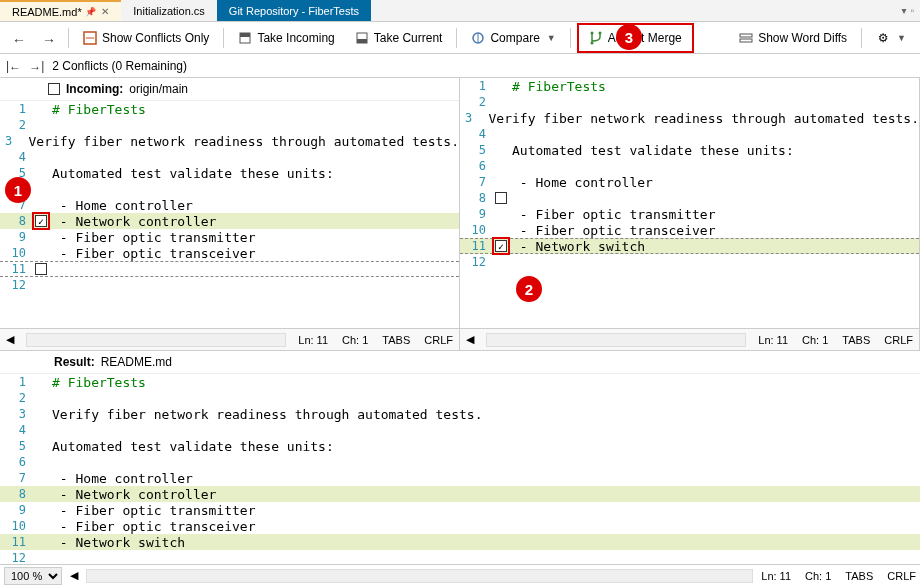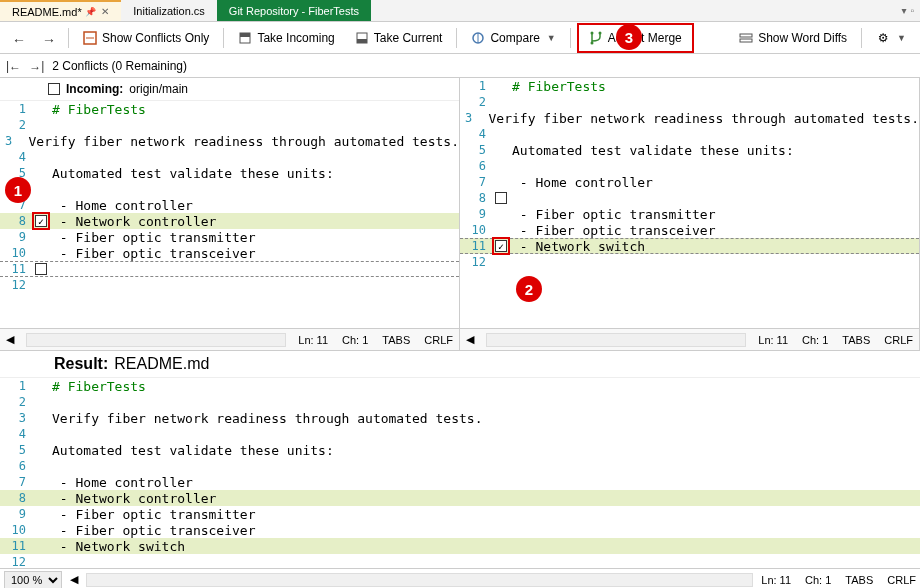--- a/index.html
+++ b/index.html
@@ -1,20 +1,20 @@
 <!DOCTYPE html>
 <html><head>
 <meta charset="utf-8">
 <style>
 * { margin: 0; padding: 0; box-sizing: border-box; }
 body { font-family: 'Segoe UI', Tahoma, sans-serif; font-size: 12px; background: #fff; width: 920px; height: 588px; overflow: hidden; position: relative; }
 .tab-bar { display: flex; background: #f3f3f3; border-bottom: 1px solid #ccc; height: 22px; }
 .tab { padding: 3px 12px; font-size: 11px; cursor: pointer; display: flex; align-items: center; gap: 4px; }
 .tab.active { background: #fdf6e3; border-top: 2px solid #e8a33d; }
-.tab.dark { background: #15803d; color: #fff; }
+.tab.dark { background: #0369a1; color: #fff; }
 .tab .close { font-size: 10px; color: #666; }
 .tab .pin { font-size: 9px; }
 .tab-bar-right { margin-left: auto; display: flex; align-items: center; padding-right: 6px; gap: 4px; color: #666; font-size: 10px; }
 .toolbar { display: flex; align-items: center; background: #fff; border-bottom: 1px solid #ccc; height: 32px; padding: 0 6px; gap: 4px; }
 .tb-btn { display: flex; align-items: center; gap: 5px; padding: 4px 8px; font-size: 12px; cursor: pointer; }
 .tb-sep { width: 1px; height: 20px; background: #ccc; margin: 0 2px; }
 .tb-icon { width: 14px; height: 14px; display: inline-flex; align-items: center; justify-content: center; }
 .nav-arrow { font-size: 14px; color: #333; padding: 4px 6px; cursor: pointer; }
 .accept-merge-box { border: 2px solid #d00; padding: 2px; }
 .toolbar-right { margin-left: auto; display: flex; align-items: center; gap: 4px; }
@@ -36,21 +36,21 @@
 .line-green { background: #e6efc7; }
 .line-faded { color: #aaa; }
 .line-conflict-border { border-top: 1px dashed #888; border-bottom: 1px dashed #888; }
 .syntax-comment { color: #008000; }
 .status-bar { display: flex; align-items: center; height: 22px; border-top: 1px solid #ccc; background: #f8f8f8; font-size: 11px; padding: 0 6px; gap: 12px; }
 .status-bar .scroll-placeholder { flex: 1; height: 14px; background: #f0f0f0; border: 1px solid #ddd; position: relative; }
 .status-right { display: flex; gap: 14px; }
 .panes-status { display: flex; }
 .panes-status .status-bar { flex: 1; border-right: 1px solid #ccc; }
 .result-section { border-top: 1px solid #ccc; }
-.result-header { display: flex; align-items: center; gap: 6px; padding: 4px 12px 4px 48px; font-size: 16px; border-bottom: 1px solid #eee; }
+.result-header { display: flex; align-items: center; gap: 6px; padding: 4px 12px 4px 48px; font-size: 12px; border-bottom: 1px solid #eee; }
 .result-code { height: 190px; overflow: auto; font-family: Consolas, monospace; font-size: 13px; }
 .bottom-bar { display: flex; align-items: center; height: 22px; border-top: 1px solid #ccc; font-size: 11px; padding: 0 4px; gap: 8px; }
 .zoom-select { font-size: 11px; border: 1px solid #ccc; padding: 1px 2px; }
 .bottom-bar .scroll-placeholder { flex: 1; height: 14px; background: #f0f0f0; border: 1px solid #ddd; }
 .callout-circle { position: absolute; width: 26px; height: 26px; border-radius: 50%; background: #d00; color: #fff; font-weight: bold; font-size: 15px; display: flex; align-items: center; justify-content: center; z-index: 100; }
 .dropdown-caret { font-size: 9px; margin-left: 2px; color: #555; }
 svg { display: block; }
 </style>
 </head>
 <body>

